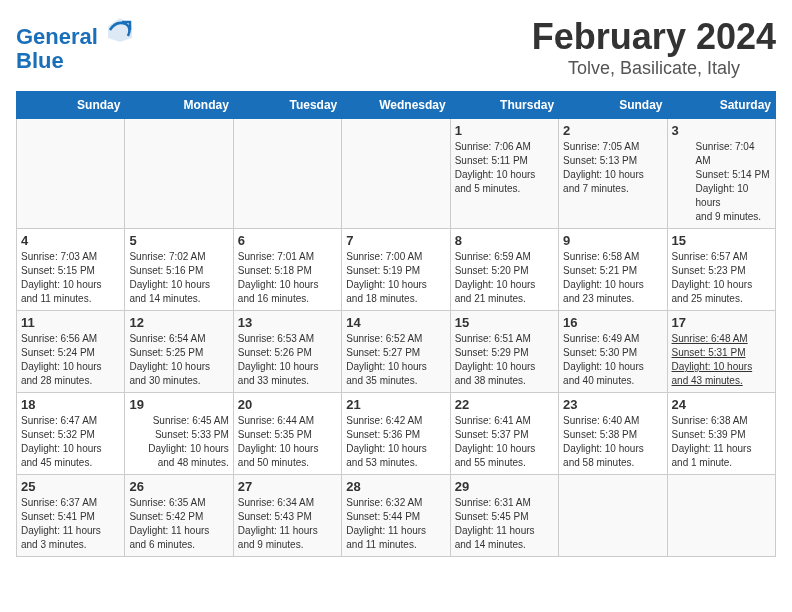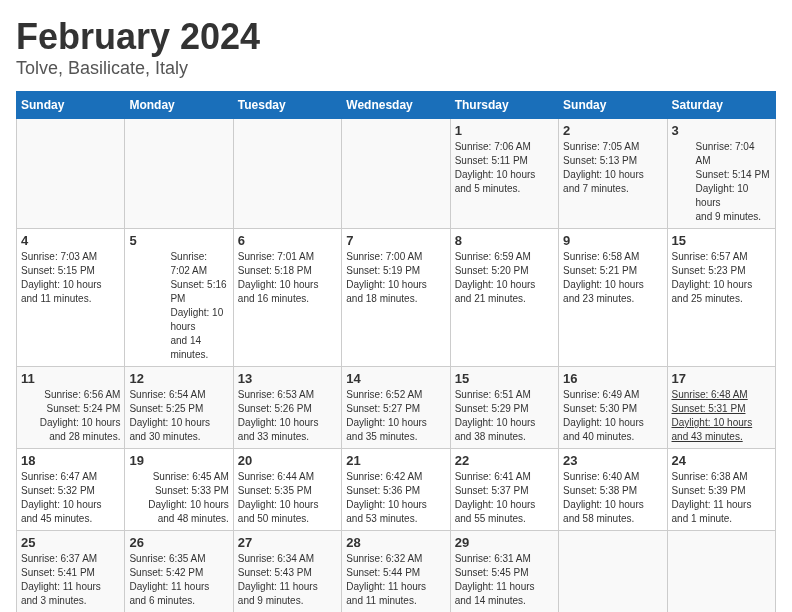--- a/index.html
+++ b/index.html
@@ -28,21 +28,21 @@
     }
     .logo-text span {
       color: #1a6fba;
     }
     .logo-icon {
       width: 28px;
       height: 28px;
       margin-left: 2px;
     }
     .title-block {
-      text-align: left;
+      text-align: center;
     }
     .month-title {
       font-size: 36px;
       font-weight: bold;
       color: #333;
     }
     .location {
       font-size: 18px;
       color: #555;
     }
@@ -51,21 +51,21 @@
       border-collapse: collapse;
       font-size: 11px;
     }
     thead tr th {
       background-color: #1a6fba;
       color: #fff;
       font-size: 12px;
       font-weight: bold;
       padding: 6px 4px;
       border: 1px solid #1a6fba;
-      text-align: left;
+      text-align: right;
     }
     tbody tr td {
       border: 1px solid #ccc;
       vertical-align: top;
       padding: 4px;
       width: calc(100% / 7);
       min-height: 80px;
       height: 82px;
     }
     tbody tr:nth-child(odd) td {
@@ -87,20 +87,33 @@
       line-height: 1.4;
     }
     .empty-cell {
       background-color: inherit;
     }
   </style>
 </head>
 <body>
 
 <div class="header">
+  <div class="logo">
+    <div>
+      <div class="logo-text">
+        <span>General</span>
+        <svg class="logo-icon" viewBox="0 0 28 28">
+          <polygon points="14,2 26,10 26,22 14,26 2,22 2,10" fill="#1a6fba" opacity="0.15"></polygon>
+          <path d="M4 14 Q10 4 20 8 Q26 12 22 20" fill="none" stroke="#1a6fba" stroke-width="2.5"></path>
+          <path d="M16 6 L24 6 L24 14" fill="none" stroke="#1a6fba" stroke-width="2.5"></path>
+        </svg>
+      </div>
+      <div class="logo-text"><span style="color:#1a6fba;">Blue</span></div>
+    </div>
+  </div>
   <div class="title-block">
     <div class="month-title">February 2024</div>
     <div class="location">Tolve, Basilicate, Italy</div>
   </div>
 </div>
 
 <table>
   <thead>
     <tr>
     <th>Sunday</th>
@@ -143,21 +156,21 @@
       <tr>
         <td>
           <span class="day-num">4</span>
           <div class="day-info" style="white-space: pre-line;">Sunrise: 7:03 AM
 Sunset: 5:15 PM
 Daylight: 10 hours
 and 11 minutes.</div>
         </td>
         <td>
           <span class="day-num">5</span>
-          <div class="day-info" style="white-space: pre-line; margin-left: 41px;">Sunrise: 7:02 AM
+          <div class="day-info" style="white-space: pre-line;">Sunrise: 7:02 AM
 Sunset: 5:16 PM
 Daylight: 10 hours
 and 14 minutes.</div>
         </td>
         <td>
           <span class="day-num">6</span>
           <div class="day-info" style="white-space: pre-line;">Sunrise: 7:01 AM
 Sunset: 5:18 PM
 Daylight: 10 hours
 and 16 minutes.</div>
@@ -187,21 +200,21 @@
           <span class="day-num">15</span>
           <div class="day-info" style="white-space: pre-line;">Sunrise: 6:57 AM
 Sunset: 5:23 PM
 Daylight: 10 hours
 and 25 minutes.</div>
         </td>
       </tr>
       <tr>
         <td>
           <span class="day-num">11</span>
-          <div class="day-info" style="white-space: pre-line; text-align: right;">Sunrise: 6:56 AM
+          <div class="day-info" style="white-space: pre-line;">Sunrise: 6:56 AM
 Sunset: 5:24 PM
 Daylight: 10 hours
 and 28 minutes.</div>
         </td>
         <td>
           <span class="day-num">12</span>
           <div class="day-info" style="white-space: pre-line;">Sunrise: 6:54 AM
 Sunset: 5:25 PM
 Daylight: 10 hours
 and 30 minutes.</div>

